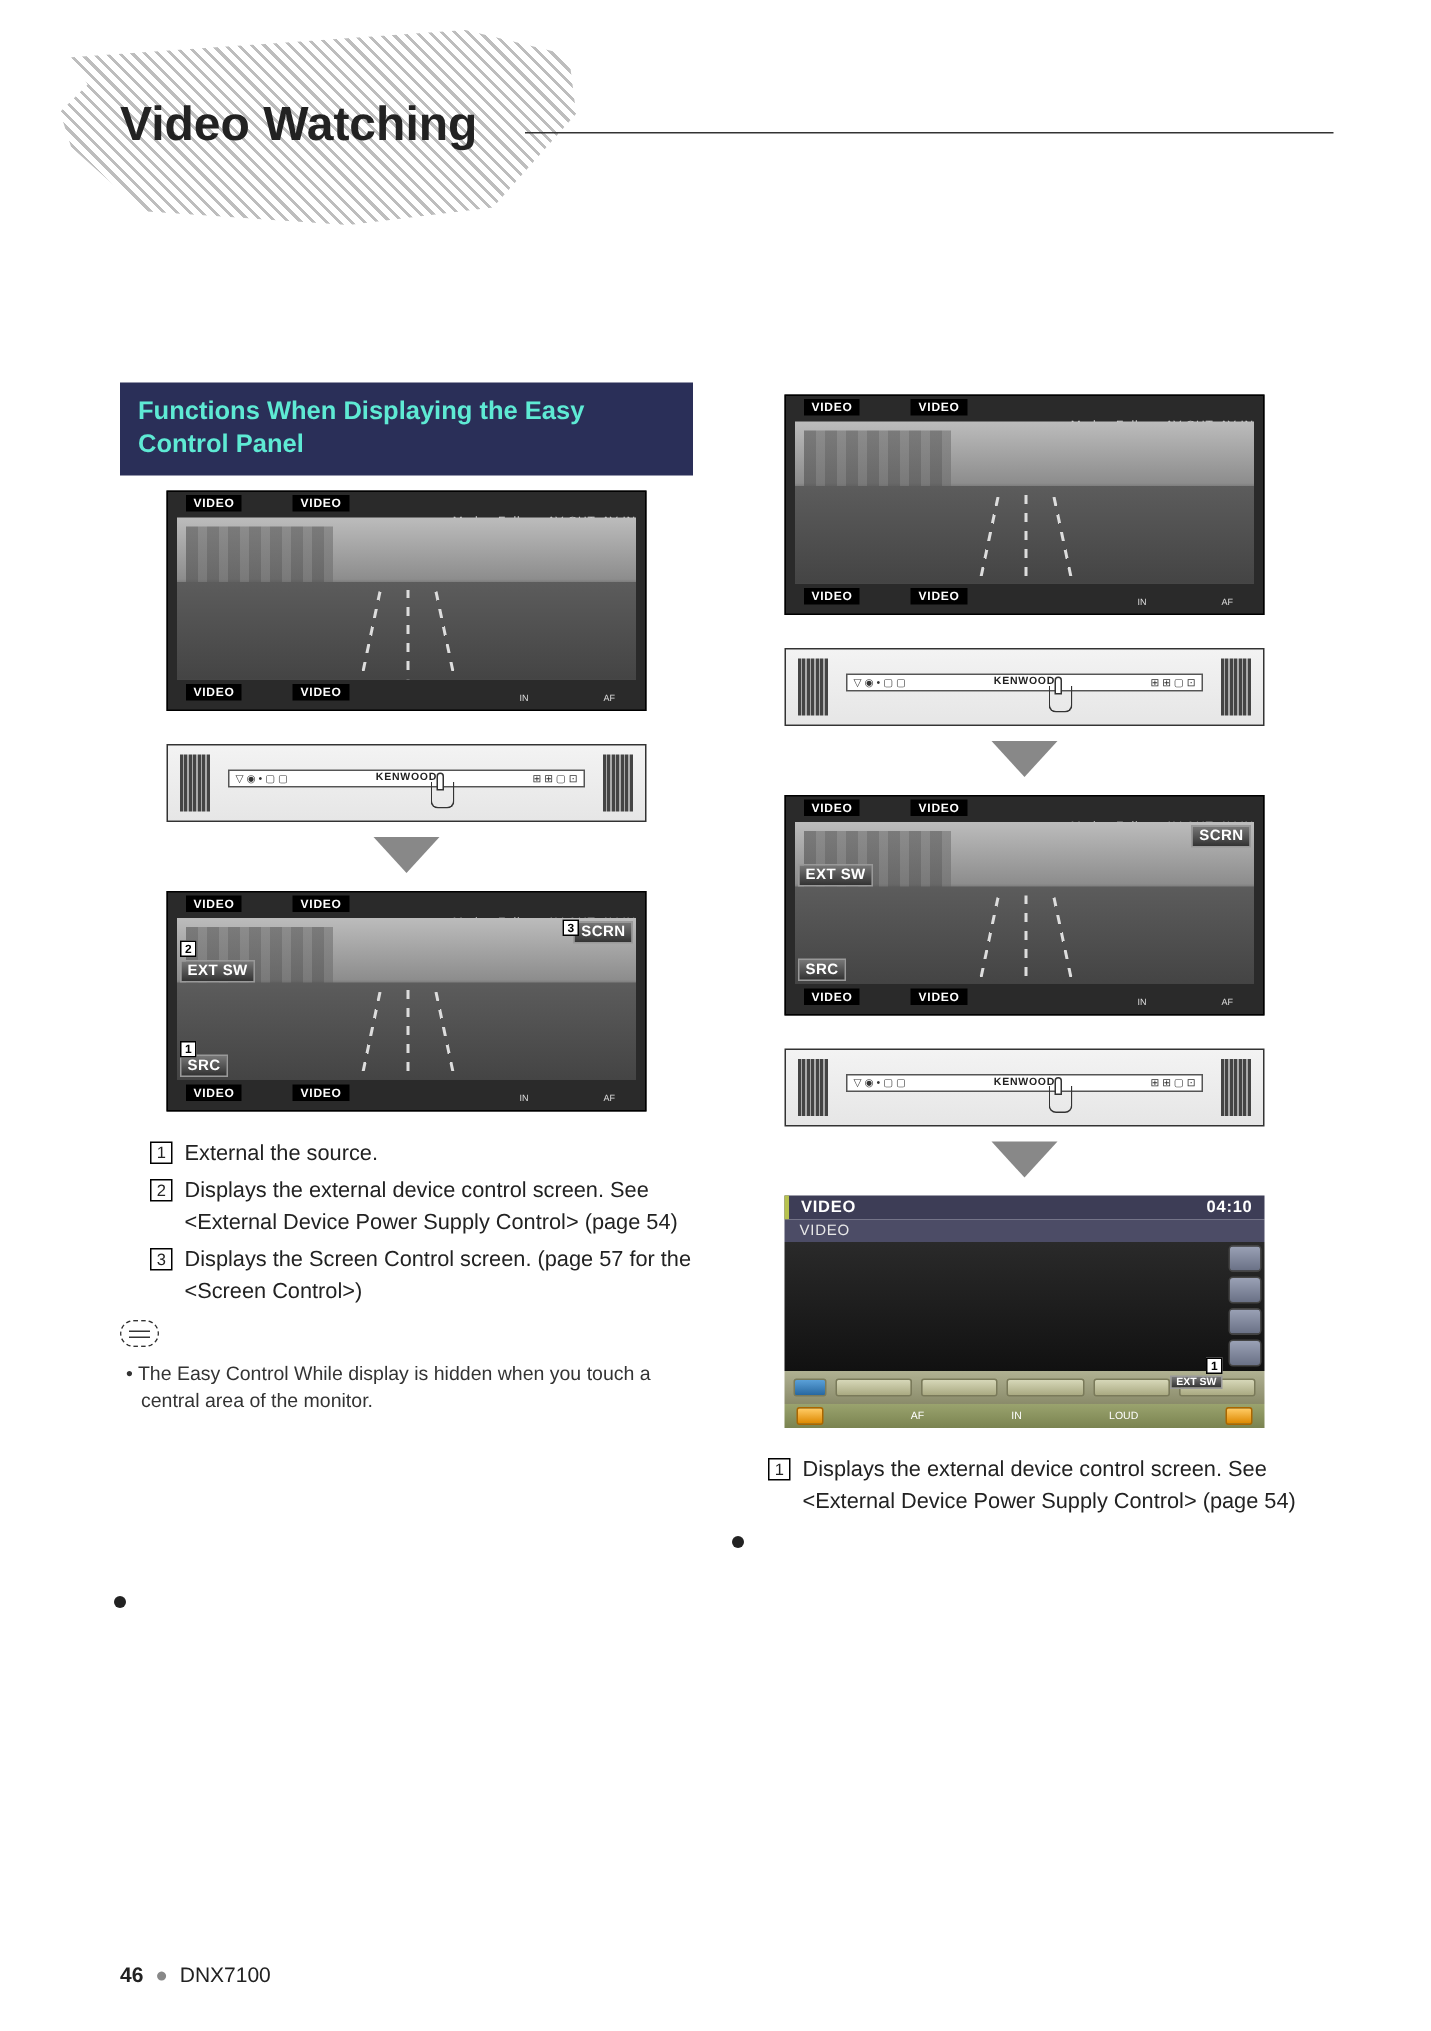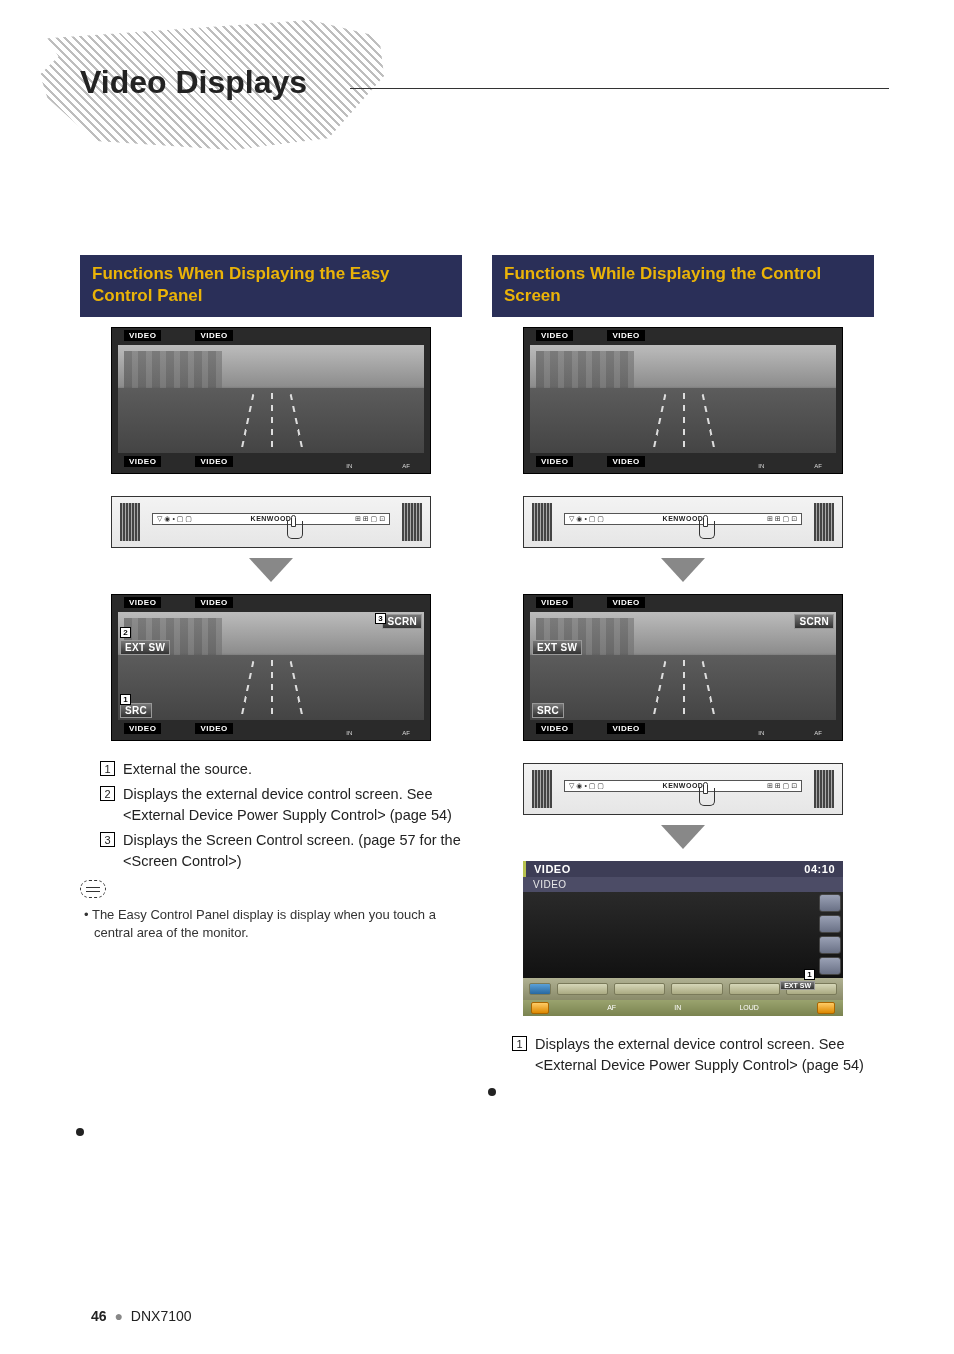--- a/index.html
+++ b/index.html
@@ -49,21 +49,21 @@
     top: 255px;
     left: 80px;
     right: 80px;
     display: flex;
     gap: 30px;
   }
   .col { flex: 1; }
 
   .section-heading {
     background: #2a2f58;
-    color: #eab308;
+    color: #5eead4;
     font-weight: bold;
     font-size: 17px;
     padding: 8px 12px 10px 12px;
     line-height: 1.28;
     margin-bottom: 10px;
   }
   .intro-text {
     font-size: 15px;
     color: #222;
     margin: 8px 0 12px 12px;
@@ -374,39 +374,39 @@
   .ctrl-arrow {
     width: 18px; height: 12px;
     background: linear-gradient(#fc6, #d80);
     border-radius: 2px;
     border: 1px solid #a60;
   }
 
   .footer {
     position: absolute;
     bottom: 30px;
-    left: 91px;
+    left: 80px;
     font-size: 14px;
     color: #222;
   }
   .footer .pg { font-weight: bold; }
   .footer .dot { color: #888; margin: 0 4px;}
   .col-dot {
     position: absolute;
     width: 8px; height: 8px;
     border-radius: 50%;
     background: #222;
   }
 </style>
 </head>
 <body>
 
 <div class="header-banner">
   <div class="header-hatch"></div>
-  <div class="header-title">Video Displays</div>
+  <div class="header-title">Video Watching</div>
 </div>
 <div class="header-rule"></div>
 
 <div class="columns">
 
   <div class="col" style="position:relative;">
     <div class="section-heading">Functions When Displaying the Easy Control Panel</div>
 
     <div class="screenshot-wrap">
       <div class="device-screenshot">
@@ -490,26 +490,25 @@
           <div class="li-num">2</div>
           <div class="li-text">Displays the external device control screen. See &lt;External Device Power Supply Control&gt; (page 54)</div>
         </div>
       <div class="li">
           <div class="li-num">3</div>
           <div class="li-text">Displays the Screen Control screen. (page 57 for the &lt;Screen Control&gt;)</div>
         </div>
     </div>
 
     <div class="note-icon-wrap"><span class="note-icon"></span></div>
-    <div class="note-bullet">The Easy Control Panel display is display when you touch a central area of the monitor.</div>
+    <div class="note-bullet">The Easy Control While display is hidden when you touch a central area of the monitor.</div>
     <div class="col-dot" style="left:-4px; bottom:-54px;"></div>
   </div>
 
   <div class="col" style="position:relative;">
-    <div class="section-heading">Functions While Displaying the Control Screen</div>
 
     <div class="screenshot-wrap">
 
       <div class="device-screenshot">
         <div class="ds-top-labels">
           <span class="vlabel">VIDEO</span>
           <span class="vlabel">VIDEO</span>
         </div>
         <div class="ds-statusbar">
           <span>Mode :  Full</span>

